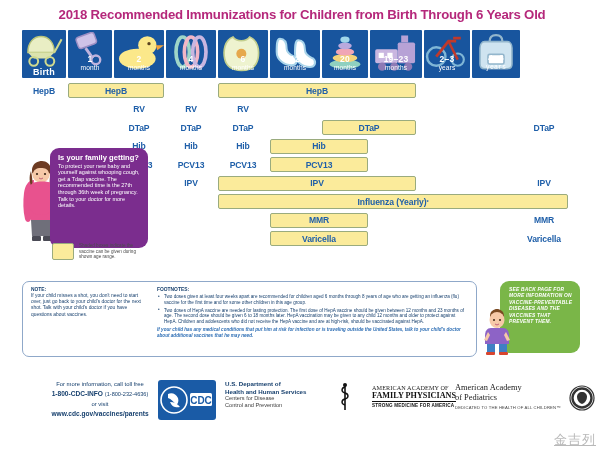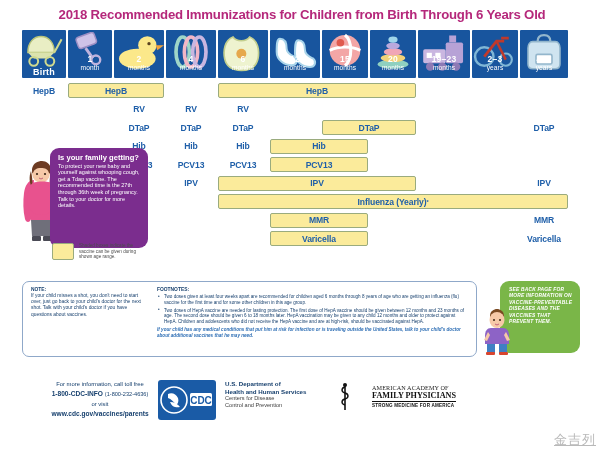--- a/index.html
+++ b/index.html
@@ -45,21 +45,21 @@
   .c0{flex:0 0 44px;}  
   .c1{flex:0 0 44px;}
   .c2{flex:0 0 50px;}
   .c3{flex:0 0 50px;}
   .c4{flex:0 0 50px;}
   .c5{flex:0 0 50px;}
   .c6{flex:0 0 46px;}
   .c7{flex:0 0 46px;}
   .c8{flex:0 0 52px;}
   .c9{flex:0 0 46px;}
-  .c10{flex:0 0 48px;}
+  .c10{flex:0 0 48px;font-family:Liberation Mono, monospace;}
 
   
   .rows{position:absolute;left:0;top:52px;width:562px;}
   .row{position:relative;height:18.5px;}
   .bar{
     position:absolute;top:1px;height:15px;
     background:#fbeb9b;
     border:1px solid #9aab7e;
     border-radius:2px;
     box-sizing:border-box;
@@ -203,30 +203,20 @@
             </svg></div>
           <div class="big">6</div>
           <div class="sml">months</div>
         </div>
         <div class="col c5">
           <div class="ico"><svg viewBox="0 0 30 24">
               <path d="M6 4c3 0 4 3 4 6 0 3 3 4 5 5 2 2 1 5-2 5-4 0-9-3-9-8 0-4 0-8 2-8z" fill="#fff" stroke="#a9d4ea" stroke-width="1.2"></path>
               <path d="M17 5c3 0 4 3 4 6 0 3 3 4 5 5 2 2 1 5-2 5-4 0-9-3-9-8 0-4 0-8 2-8z" fill="#fff" stroke="#a9d4ea" stroke-width="1.2"></path>
             </svg></div>
           <div class="big">12</div>
-          <div class="sml">months</div>
-        </div>
-        <div class="col c6">
-          <div class="ico"><svg viewBox="0 0 30 24">
-              <circle cx="15" cy="12" r="10" fill="#f3a6a6"></circle>
-              <path d="M15 2c5 4 5 16 0 20" fill="none" stroke="#fff" stroke-width="2"></path>
-              <path d="M5 12c6-3 14-3 20 0" fill="none" stroke="#fff" stroke-width="2"></path>
-              <circle cx="12" cy="7" r="2.5" fill="#e05a4e"></circle>
-            </svg></div>
-          <div class="big">15</div>
           <div class="sml">months</div>
         </div>
         <div class="col c7">
           <div class="ico"><svg viewBox="0 0 30 24">
               <ellipse cx="15" cy="21" rx="10" ry="3" fill="#8fd0c0"></ellipse>
               <ellipse cx="15" cy="17" rx="8" ry="2.6" fill="#f2d27a"></ellipse>
               <ellipse cx="15" cy="13" rx="6" ry="2.4" fill="#f0a6b6"></ellipse>
               <ellipse cx="15" cy="9" rx="4.4" ry="2.2" fill="#b9a9dd"></ellipse>
               <ellipse cx="15" cy="5" rx="3" ry="2" fill="#9fd6ea"></ellipse>
             </svg></div>
@@ -414,16 +404,30 @@
           <circle cx="7" cy="3" r="2" fill="#111"></circle>
         </svg>
         <div>
           <div class="a1">AMERICAN ACADEMY OF</div>
           <div class="a2">FAMILY PHYSICIANS</div>
           <div class="a3">STRONG MEDICINE FOR AMERICA</div>
         </div>
       </div>
     </div>
 
+    <div class="aap">
+      <div style="display:flex;align-items:center;gap:8px;">
+        <div>
+          <div class="p1">American Academy</div>
+          <div class="p1">of Pediatrics</div>
+          <div class="p2">DEDICATED TO THE HEALTH OF ALL CHILDREN™</div>
+        </div>
+        <svg width="26" height="26" viewBox="0 0 26 26">
+          <circle cx="13" cy="13" r="12" fill="none" stroke="#333" stroke-width="1.2"></circle>
+          <circle cx="13" cy="13" r="9.5" fill="none" stroke="#333" stroke-width="2.4"></circle>
+          <path d="M13 7c3 0 5 2 5 5 0 3-2 6-5 7-3-1-5-4-5-7 0-3 2-5 5-5z" fill="#333"></path>
+        </svg>
+      </div>
+    </div>
   </div>
 
   <div class="wmk">金吉列</div>
 </div>
 
 </body></html>

